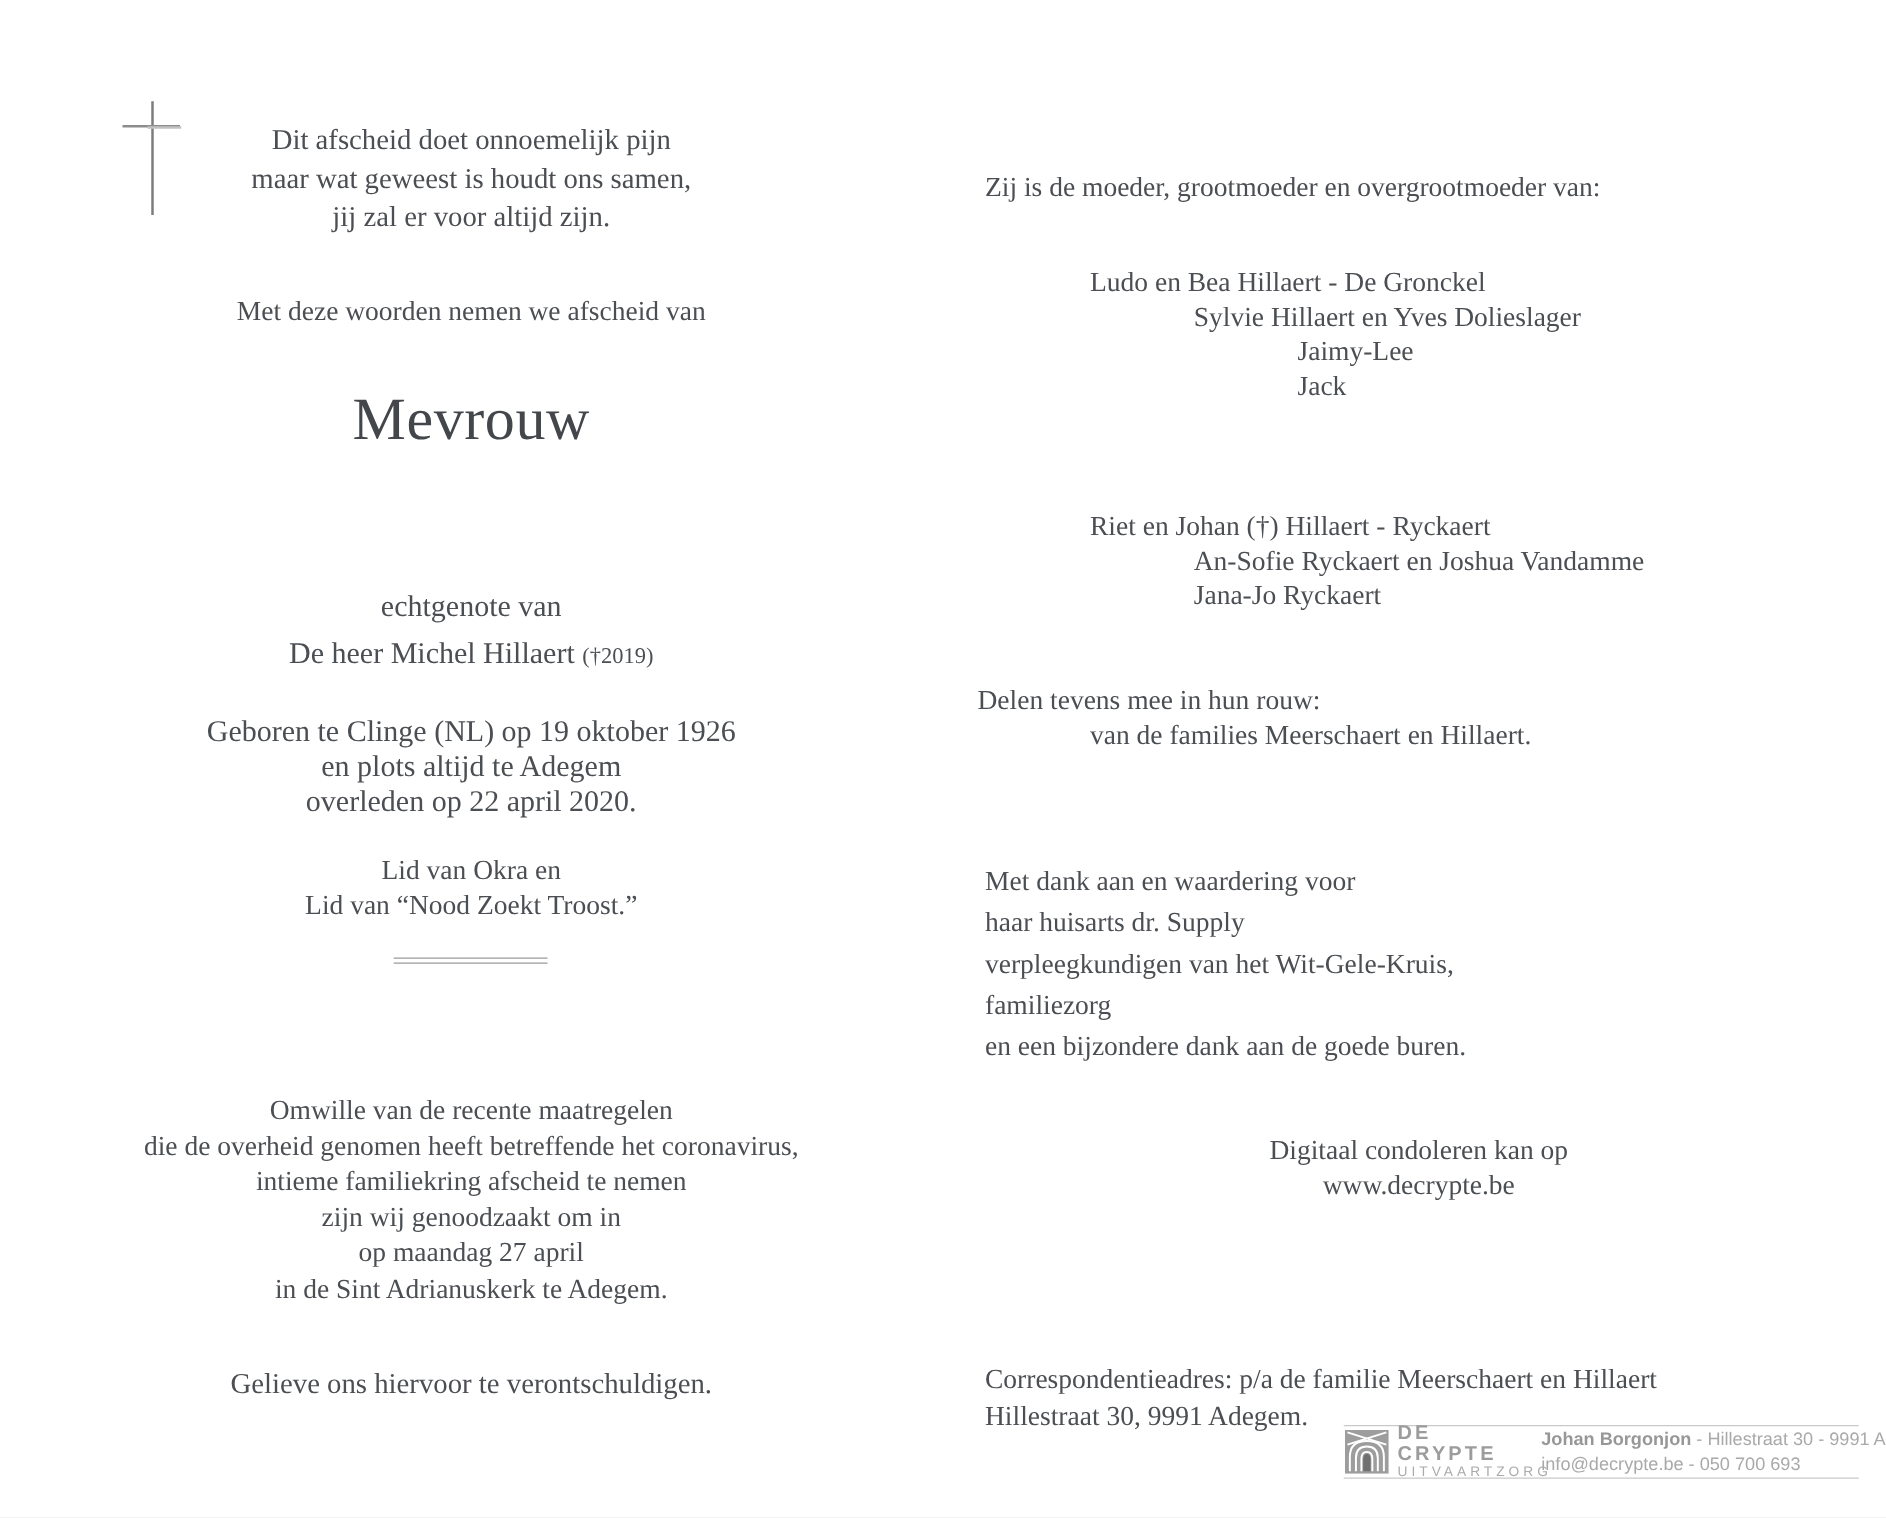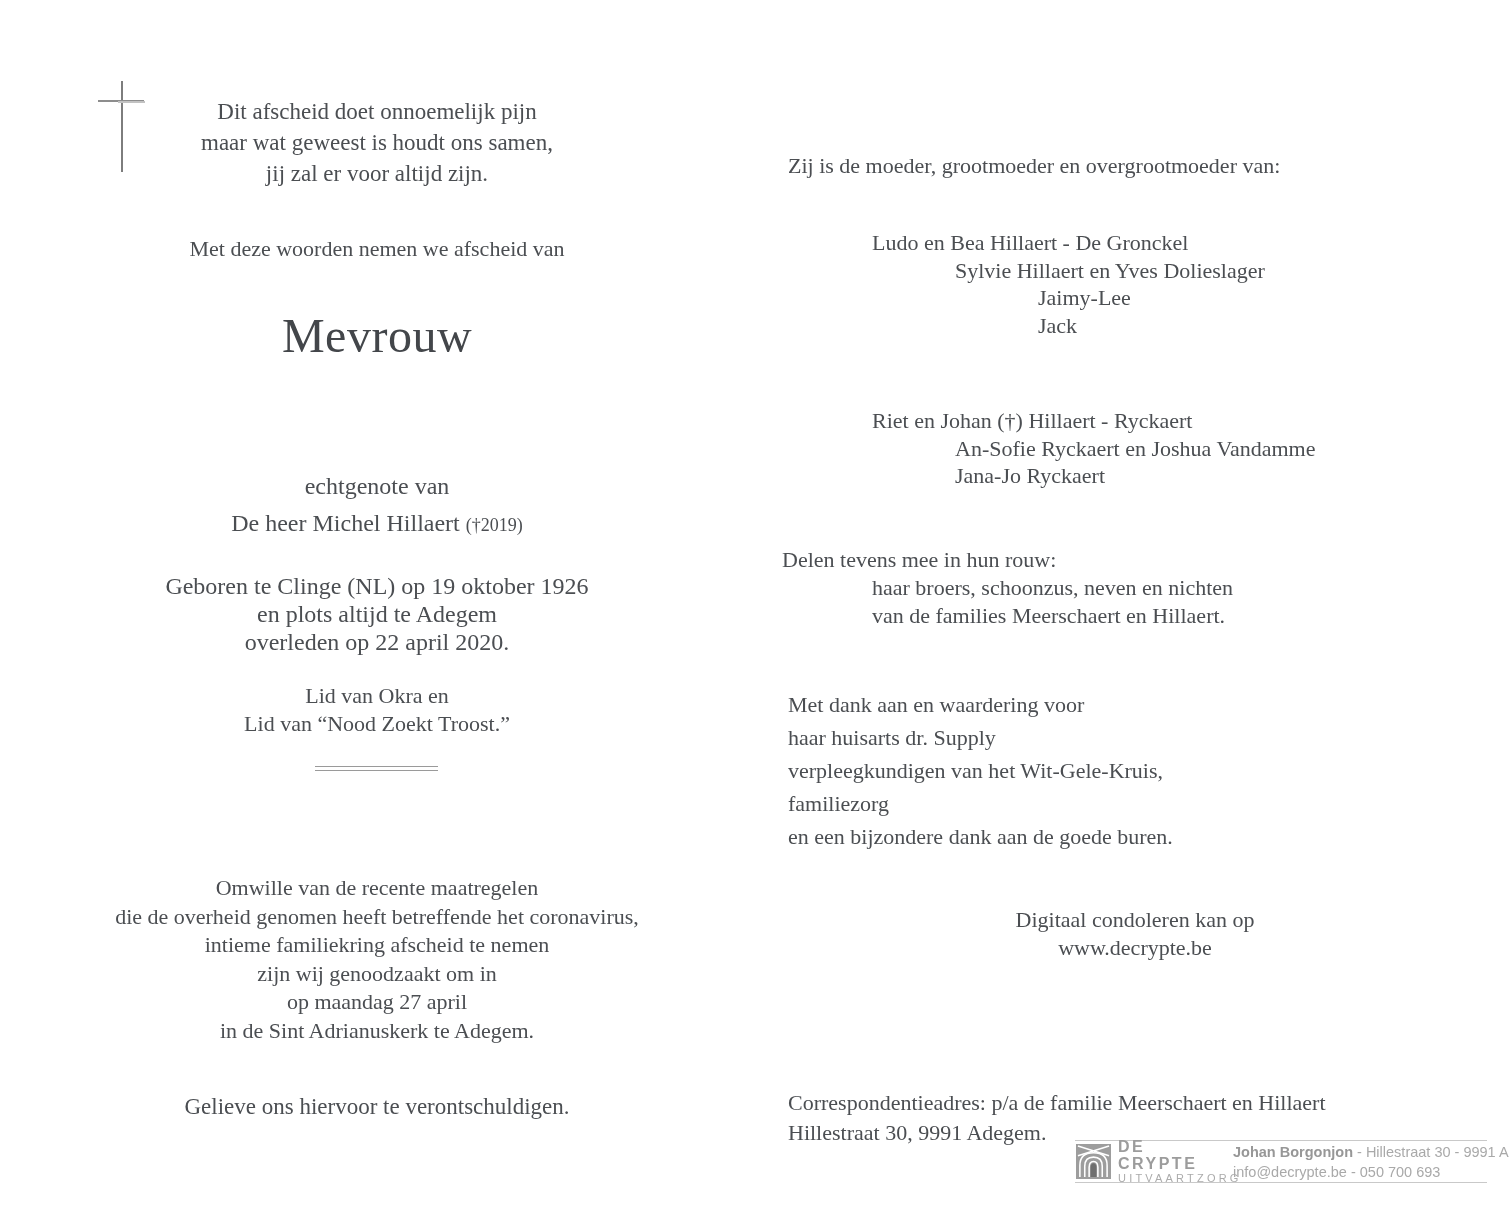--- a/index.html
+++ b/index.html
@@ -35,22 +35,22 @@
   }
   .notice{top:874px;font-size:22px;line-height:28.5px;}
   .apology{top:1094px;font-size:23px;}
   
   .cross{position:absolute;left:0;top:0;}
   .cross .v{position:absolute;left:121px;top:81px;width:1.5px;height:91px;background:#7d7d7d;}
   .cross .h{position:absolute;left:98px;top:100px;width:46px;height:1.5px;background:#8d8d8d;}
   .cross .h2{position:absolute;left:118px;top:101px;width:27px;height:2px;background:#c2c2c2;}
   
   .rtext{font-size:22px;line-height:27.5px;}
-  .family-intro{left:788px;top:152px;}
-  .family-group-1{left:872px;top:229px;}
+  .family-intro{left:788px;top:136px;}
+  .family-group-1{left:872px;top:212px;}
   .family-group-2{left:872px;top:407px;}
   .mourning-intro{left:782px;top:546px;}
   .mourning-lines{left:872px;top:574px;}
   .thanks{left:788px;top:688px;line-height:33px;}
   .condolence{left:960px;top:906px;width:350px;text-align:center;line-height:28px;}
   .correspondence{left:788px;top:1088px;line-height:30px;}
   .lvl1{padding-left:83px;}
   .lvl2{padding-left:166px;}
   
   .footer-band{
@@ -131,21 +131,20 @@
 
   <div class="blk rtext family-group-2">
       <div>Riet en Johan (†) Hillaert - Ryckaert</div>
       <div class="lvl1">An-Sofie Ryckaert en Joshua Vandamme</div>
       <div class="lvl1">Jana-Jo Ryckaert</div>
     </div>
 
   <div class="blk rtext mourning-intro">Delen tevens mee in hun rouw:</div>
 
   <div class="blk rtext mourning-lines">
-      <div>haar broers, schoonzus, neven en nichten</div>
       <div>van de families Meerschaert en Hillaert.</div>
     </div>
 
   <div class="blk rtext thanks">
       <div>Met dank aan en waardering voor</div>
       <div>haar huisarts dr. Supply</div>
       <div>verpleegkundigen van het Wit-Gele-Kruis,</div>
       <div>familiezorg</div>
       <div>en een bijzondere dank aan de goede buren.</div>
     </div>

